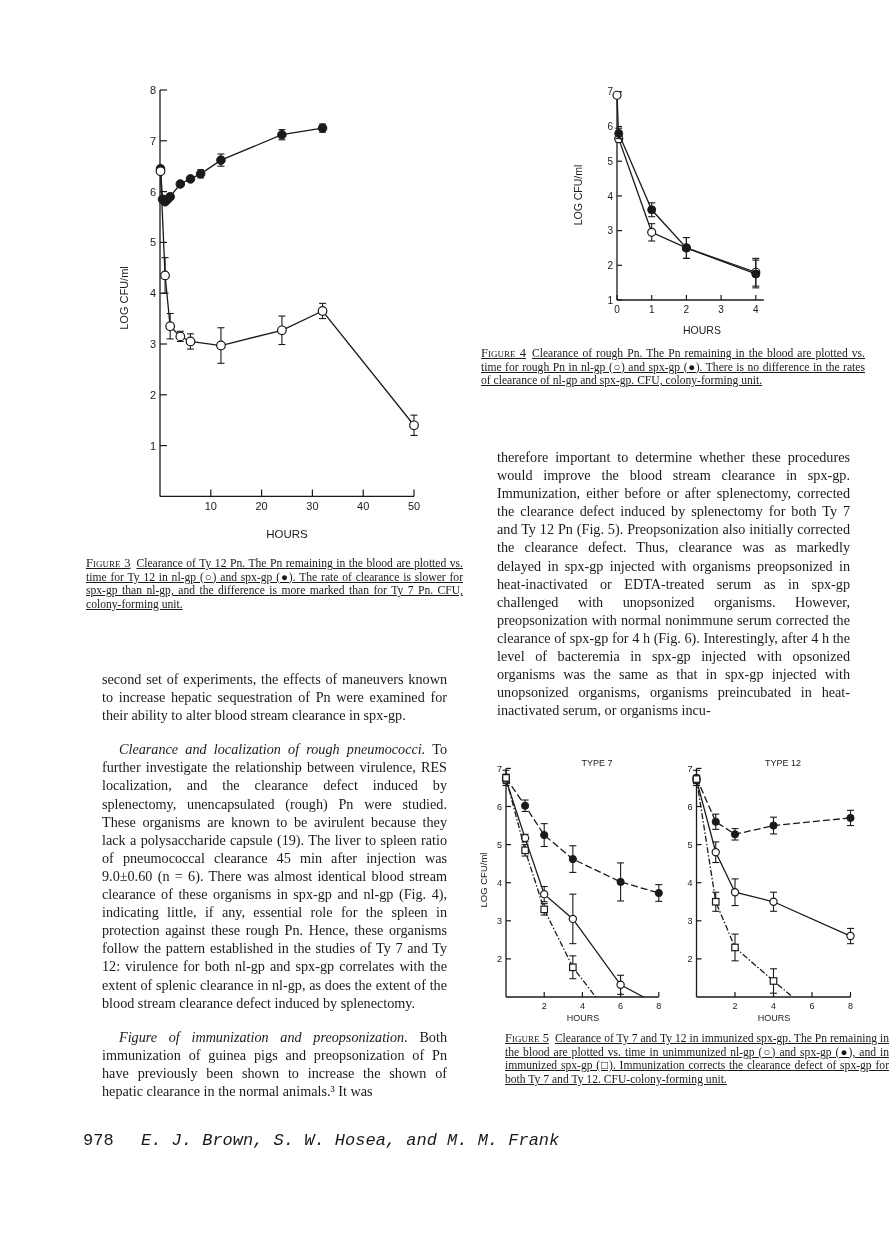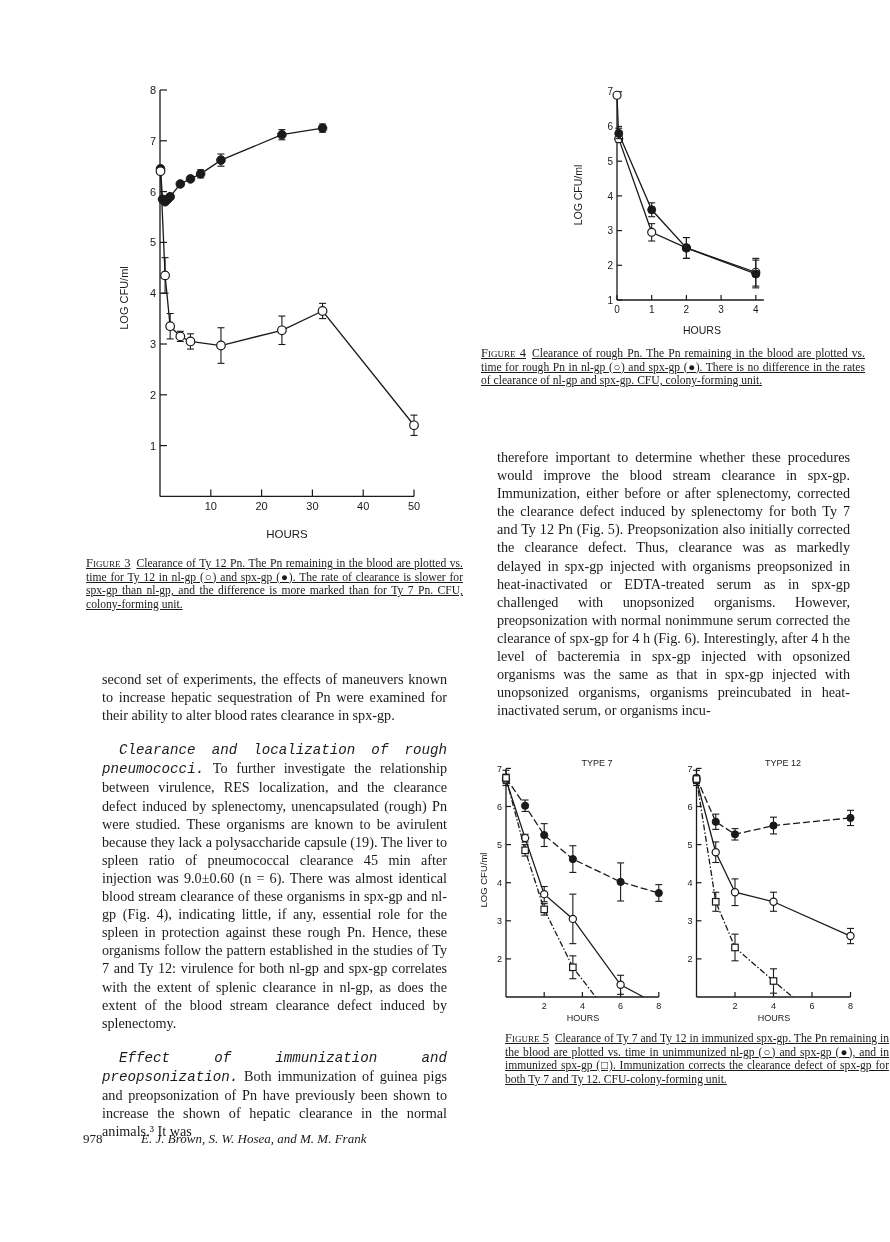--- a/index.html
+++ b/index.html
@@ -4,22 +4,22 @@
 <style>
   html, body { margin:0; padding:0; background:#ffffff; }
   body { width:890px; height:1242px; position:relative; overflow:hidden; color:#1a1a1a; font-family:"Liberation Serif", "DejaVu Serif", serif; }
   .abs { position:absolute; }
   svg text { font-family:"Liberation Sans", "DejaVu Sans", sans-serif; fill:#1a1a1a; }
   .caption { font-size:11.6px; line-height:13.6px; text-align:justify;text-decoration:underline; }
   .caption .fig-label { font-variant: small-caps; font-size:12.5px; margin-right:6px; }
   .body-text { font-size:14.2px; line-height:18.1px; text-align:justify; }
   .body-text p { margin:16px; }
   .body-text p.indent { text-indent:17px; }
-  .body-text .ital { font-style:italic;font-family:Liberation Mono, monospace; }
-  .footer { font-size:13px; }
+  .body-text .ital { font-style:italic; }
+  .footer { font-size:17px;font-family:Liberation Mono, monospace; }
   .footer .page-num { display:inline-block; width:58px; }
   .footer .authors { font-style:italic; }
 </style>
 </head>
 <body>
 
 <svg class="abs" style="left:120px;top:80px;" width="320" height="460" viewBox="120 80 320 460">
   <g id="f3-axes">
       <line x1="160" y1="90" x2="160" y2="496.4" stroke="#1a1a1a" stroke-width="1.3"></line>
       <line x1="160" y1="496.4" x2="414" y2="496.4" stroke="#1a1a1a" stroke-width="1.3"></line>
@@ -215,23 +215,23 @@
 </svg>
 <div class="abs caption" style="left:481px;top:347px;width:384px;">
   <span class="fig-label">Figure 4</span><span>Clearance of rough Pn. The Pn remaining in the blood are plotted vs. time for rough Pn in nl-gp (○) and spx-gp (●). There is no difference in the rates of clearance of nl-gp and spx-gp. CFU, colony-forming unit.</span>
 </div>
 
 <div class="abs body-text" style="left:481px;top:432px;width:385px;">
   <p>therefore important to determine whether these procedures would improve the blood stream clearance in spx-gp. Immunization, either before or after splenectomy, corrected the clearance defect induced by splenectomy for both Ty 7 and Ty 12 Pn (Fig. 5). Preopsonization also initially corrected the clearance defect. Thus, clearance was as markedly delayed in spx-gp injected with organisms preopsonized in heat-inactivated or EDTA-treated serum as in spx-gp challenged with unopsonized organisms. However, preopsonization with normal nonimmune serum corrected the clearance of spx-gp for 4 h (Fig. 6). Interestingly, after 4 h the level of bacteremia in spx-gp injected with opsonized organisms was the same as that in spx-gp injected with unopsonized organisms, organisms preincubated in heat-inactivated serum, or organisms incu-</p>
 </div>
 
 <div class="abs body-text" style="left:86px;top:654px;width:377px;">
-  <p>second set of experiments, the effects of maneuvers known to increase hepatic sequestration of Pn were examined for their ability to alter blood rates clearance in spx-gp.</p>
+  <p>second set of experiments, the effects of maneuvers known to increase hepatic sequestration of Pn were examined for their ability to alter blood stream clearance in spx-gp.</p>
   <p class="indent"><span class="ital">Clearance and localization of rough pneumococci.</span><span> To further investigate the relationship between virulence, RES localization, and the clearance defect induced by splenectomy, unencapsulated (rough) Pn were studied. These organisms are known to be avirulent because they lack a polysaccharide capsule (19). The liver to spleen ratio of pneumococcal clearance 45 min after injection was 9.0±0.60 (n = 6). There was almost identical blood stream clearance of these organisms in spx-gp and nl-gp (Fig. 4), indicating little, if any, essential role for the spleen in protection against these rough Pn. Hence, these organisms follow the pattern established in the studies of Ty 7 and Ty 12: virulence for both nl-gp and spx-gp correlates with the extent of splenic clearance in nl-gp, as does the extent of the blood stream clearance defect induced by splenectomy.</span></p>
-  <p class="indent"><span class="ital">Effect of immunization and preopsonization.</span><span>  Both immunization of guinea pigs and preopsonization of Pn have previously been shown to increase the shown of hepatic clearance in the normal animals.³ It was</span></p>
+  <p class="indent"><span class="ital">Figure of immunization and preopsonization.</span><span>  Both immunization of guinea pigs and preopsonization of Pn have previously been shown to increase the shown of hepatic clearance in the normal animals.³ It was</span></p>
 </div>
 
 <svg class="abs" style="left:470px;top:755px;" width="410" height="270" viewBox="470 755 410 270">
   <text x="597" y="766" font-size="9" text-anchor="middle">TYPE 7</text>
   <text x="783" y="766" font-size="9" text-anchor="middle">TYPE 12</text>
   <g id="f5a-axes">
       <line x1="506" y1="768.4" x2="506" y2="997" stroke="#1a1a1a" stroke-width="1.3"></line>
       <line x1="506" y1="997" x2="658.8" y2="997" stroke="#1a1a1a" stroke-width="1.3"></line>
       <line x1="506" y1="958.9" x2="511" y2="958.9" stroke="#1a1a1a" stroke-width="1.2"></line>
       <text x="502" y="962.14" font-size="9" text-anchor="end">2</text>

